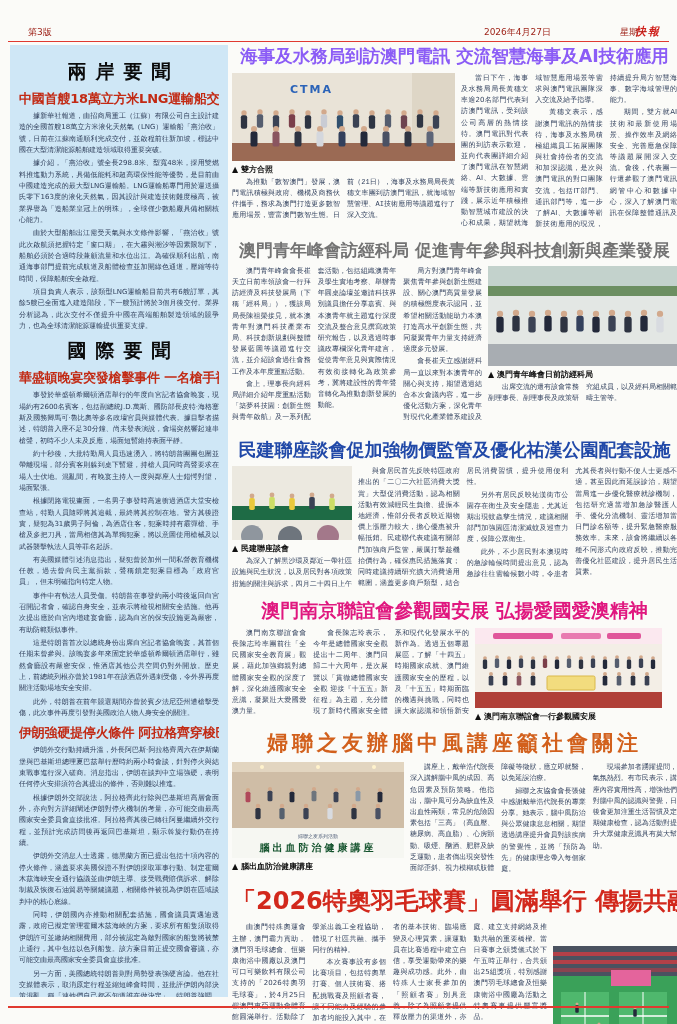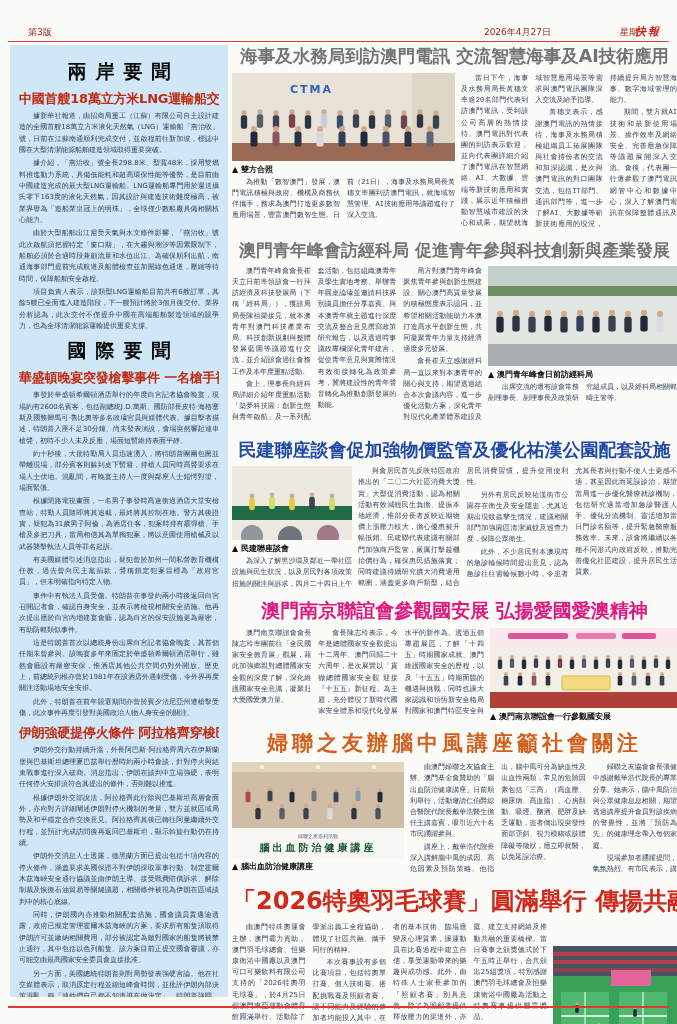--- a/index.html
+++ b/index.html
@@ -15,21 +15,21 @@
   .rule-bottom{position:absolute;left:8px;right:8px;top:1006px;border-top:2px solid #e03a30;}
   
   .leftcol{position:absolute;left:10px;top:45px;width:218px;height:952px;background:#cfe7f6;box-sizing:border-box;padding:8px 9px;overflow:hidden;}
   .sec-title{font-size:19px;font-weight:bold;color:#0b0b0b;text-align:center;letter-spacing:9px;text-indent:9px;margin:6px 0 5px;}
   .lh{font-size:13px;font-weight:bold;color:#c22a14;text-align:right;white-space:nowrap;letter-spacing:-0.2px;margin:5px 0 3px;overflow:hidden;}
   .leftcol p{font-size:7px;line-height:1.62;color:#31405c;text-align:justify;text-indent:2em;margin:0 0 2px;}
   
   .maincol{position:absolute;left:232px;top:45px;width:445px;}
   .art{margin-bottom:6px;}
   .art h1{margin:0 0 5px;text-align:center;font-weight:bold;white-space:nowrap;overflow:hidden;line-height:1.3;}
-  .h-a1{font-size:17.5px;color:#737373;}
+  .h-a1{font-size:17.5px;color:#8b5cf6;}
   .h-a2{font-size:17px;color:#737373;}
   .h-a3{font-size:18px;color:#2149a8;}
   .h-a4{font-size:19px;color:#e0177f;}
   .h-a5{font-size:21px;color:#d2601c;letter-spacing:4px;}
   .h-a6{font-size:24px;color:#d2281c;}
   .body-row{display:flex;gap:6px;}
   p.m{font-size:7px;line-height:1.6;color:#34435f;text-align:justify;text-indent:2em;margin:0 0 1px;}
   .cols2{column-count:2;column-gap:7px;overflow:hidden;}
   .cols3{column-count:3;column-gap:7px;overflow:hidden;}
   .cols4{column-count:4;column-gap:7px;overflow:hidden;}
@@ -76,21 +76,21 @@
       <p>約十秒後，大批特勤局人員迅速湧入，將特朗普團團包圍並帶離現場，部分賓客則躲到桌下暫避，持槍人員同時高聲要求在場人士伏地。混亂間，有晚宴主持人一度與鄰座人士錯愕對望，場面緊張。</p>
       <p>根據閉路電視畫面，一名男子事發時高速衝過酒店大堂安檢查站，特勤人員隨即將其追截，最終將其控制在地。警方其後證實，疑犯為31歲男子阿倫，為酒店住客，犯案時持有霰彈槍、手槍及多把刀具，當局相信其為單獨犯案，將以意圖使用槍械及以武器襲擊執法人員等罪名起訴。</p>
       <p>有美國媒體引述消息指出，疑犯曾於加州一間私營教育機構任教，過去曾向民主黨捐款，聲稱鎖定犯案目標為「政府官員」，但未明確指向特定人物。</p>
       <p>事件中有執法人員受傷。特朗普在事發約兩小時後返回白宮召開記者會，確認自身安全，並表示將檢視相關安全措施。他再次提出應於白宮內增建宴會廳，認為白宮的保安設施更為嚴密，有助防範類似事件。</p>
       <p>這是特朗普首次以總統身份出席白宮記者協會晚宴，其首個任期未曾參與。該晚宴多年來固定於華盛頓希爾頓酒店舉行，雖然會廳設有嚴密安保，惟酒店其他公共空間仍對外開放。歷史上，前總統列根亦曾於1981年在該酒店外遇刺受傷，令外界再度關注活動場地安全安排。</p>
       <p>此外，特朗普在前年競選期間亦曾於賓夕法尼亞州遭槍擊受傷，此次事件再度引發對美國政治人物人身安全的關注。</p>
     </div>
     <div>
       <div class="lh">伊朗強硬提停火條件 阿拉格齊穿梭巴基斯坦與阿曼斡旋局勢</div>
       <p>伊朗外交行動持續升溫，外長阿巴斯·阿拉格齊周六在伊斯蘭堡與巴基斯坦總理夏巴茲舉行歷時約兩小時會談，針對停火與結束戰事進行深入磋商。消息指出，伊朗在談判中立場強硬，表明任何停火安排須符合其提出的條件，否則難以推進。</p>
-      <p>根據伊朗外交部說法，阿拉格齊此行除與巴基斯坦高層會面外，亦向對方詳細闡述伊朗對停火機制的考量，雙方並就區域局勢及和平穩定合作交換意見。阿拉格齊其後已轉往阿曼繼續外交行程，並預計完成訪問後再返回巴基斯坦，顯示斡旋行動仍在持續。</p>
+      <p>根據伊朗外交部說法，阿拉格齊此行除與巴基斯坦高層會面外，亦向對方詳細闡述伊朗對停火機制的考量，亦可能交由最高國家安全委員會直接批准。阿拉格齊其後已轉往阿曼繼續外交行程，並預計完成訪問後再返回巴基斯坦，顯示斡旋行動仍在持續。</p>
       <p>伊朗外交消息人士透露，德黑蘭方面已提出包括十項內容的停火條件，涵蓋要求美國保證不對伊朗採取軍事行動、制定霍爾木茲海峽安全通行協議並由伊朗主導、接受戰費賠償訴求、解除制裁及恢復石油貿易等關鍵議題，相關條件被視為伊朗在區域談判中的核心底線。</p>
       <p>同時，伊朗國內亦推動相關配套措施，國會議員賈邁迪透露，政府已擬定管理霍爾木茲海峽的方案，要求所有船隻須取得伊朗許可並繳納相關費用，部分被認定為敵對國家的船隻將被禁止通行，其中包括以色列船隻。該方案目前正提交國會審議，亦可能交由最高國家安全委員會直接批准。</p>
       <p>另一方面，美國總統特朗普則對局勢發表強硬言論。他在社交媒體表示，取消原定行程並縮短峰會時間，並批評伊朗內部決策混亂，稱「連他們自己都不知道誰在做決定」。特朗普強調，若伊朗不肯談判，可直接以軍力襲擊，並稱美國「佔據優勢」。</p>
 
     </div>
   </div>
 
   <div class="maincol">
 
     <div class="art">
@@ -123,21 +123,21 @@
             <use href="#fig" transform="translate(132,56)" fill="#23293a"></use>
             <use href="#fig" transform="translate(154,56)" fill="#4a5164"></use>
             <use href="#fig" transform="translate(176,56)" fill="#2e3442"></use>
             <use href="#fig" transform="translate(198,56)" fill="#5d6578"></use>
           </svg>
           <div class="cap">▲ 雙方合照</div>
           <div class="cols2" style="height:54px;font-family:Liberation Mono, monospace;">
             <p class="m">為推動「數智澳門」發展，澳門電訊積極與政府、機構及商務伙伴攜手，務求為澳門打造更多數智應用場景，豐富澳門數智生態。日前（21日），海事及水務局局長黃穗文率團到訪澳門電訊，就海域智慧管理、AI技術應用等議題進行了深入交流。</p>
           </div>
         </div>
-        <div class="cols3" style="flex:1;height:160px;font-family:Liberation Mono, monospace;">
+        <div class="cols3" style="flex:1;height:160px;">
           <p class="m">當日下午，海事及水務局局長黃穗文率逾20名部門代表到訪澳門電訊，受到該公司高層的熱情接待。澳門電訊對代表團的到訪表示歡迎，並向代表團詳細介紹了澳門電訊在智慧網絡、AI、大數據、雲端等新技術應用和實踐，展示近年積極推動智慧城市建設的決心和成果，期望就海域智慧應用場景等需求與澳門電訊團隊深入交流及給予指導。</p>
           <p class="m">黃穗文表示，感謝澳門電訊的熱情接待，海事及水務局積極組織員工拓展團隊與社會持份者的交流和加深認識，是次與澳門電訊的對口團隊交流，包括IT部門、通訊部門等，進一步了解AI、大數據等嶄新技術應用的現況，持續提升局方智慧海事、數字海域管理的能力。</p>
           <p class="m">期間，雙方就AI技術和最新使用場景、操作效率及網絡安全、完善應急保障等議題展開深入交流。會後，代表團一行還參觀了澳門電訊網管中心和數據中心，深入了解澳門電訊在保障整體通訊及網絡安全的各項工作。</p>
 
         </div>
       </div>
     </div>
 
     <div class="art">
       <h1 class="h-a2">澳門青年峰會訪經科局 促進青年參與科技創新與產業發展</h1>
@@ -202,21 +202,21 @@
     </div>
 
     <div class="art">
       <h1 class="h-a4">澳門南京聯誼會參觀國安展 弘揚愛國愛澳精神</h1>
       <div class="body-row">
         <div class="cols3" style="flex:1;height:96px;">
           <p class="m">澳門南京聯誼會會長陳志玲率團前往「全民國家安全教育展」觀展，藉此加強鄉親對總體國家安全觀的深度了解，深化維護國家安全意識，凝聚壯大愛國愛澳力量。</p>
           <p class="m">會長陳志玲表示，今年是總體國家安全觀提出十二周年、澳門回歸二十六周年，是次展覽以「貫徹總體國家安全觀 迎接『十五五』新征程」為主題，充分體現了新時代國家安全體系和現代化發展水平的新作為。透過五個專題展區，了解「十四五」時期國家成就、澳門維護國家安全的歷程，以及「十五五」時期面臨的機遇與挑戰，同時也讓大家認識和領悟新安全格局對國家和澳門特區安全與發展的重要啟示和指導意義，促進「大安全」理念深入人心，推動澳門「一國兩制」事業高質量發展。</p>
 
         </div>
-        <div style="width:187px;flex:none;">
+        <div style="width:202px;flex:none;">
           <svg class="ph" width="187" height="80" viewBox="0 0 187 80">
             <rect width="187" height="80" fill="#f3eee6"></rect>
             <rect width="187" height="16" fill="#fbe8ef"></rect>
             <rect x="18" y="5" width="60" height="6" rx="2" fill="#e0559a"></rect>
             <rect x="86" y="5" width="40" height="6" rx="2" fill="#e87ab0"></rect>
             <rect x="132" y="5" width="34" height="6" rx="2" fill="#e0559a"></rect>
             <rect y="64" width="187" height="16" fill="#b04038"></rect>
             <use href="#fig" transform="translate(10,30) scale(0.62)" fill="#2e3442"></use>
             <use href="#fig" transform="translate(22,29) scale(0.62)" fill="#555d6e"></use>
             <use href="#fig" transform="translate(34,30) scale(0.62)" fill="#23293a"></use>
@@ -270,21 +270,20 @@
             <use href="#fig" transform="translate(98,44) scale(0.75)" fill="#d8dbe0"></use>
             <use href="#fig" transform="translate(122,44) scale(0.75)" fill="#2e3442"></use>
             <use href="#fig" transform="translate(146,44) scale(0.75)" fill="#4a5164"></use>
             <rect y="66" width="172" height="30" fill="#f6f7f2"></rect>
             <text x="86" y="76" font-size="5" fill="#51607a" text-anchor="middle">婦聯之友系列活動</text>
             <text x="86" y="89" font-size="10" font-weight="bold" fill="#14532d" text-anchor="middle" letter-spacing="3">腦出血防治健康講座</text>
           </svg>
           <div class="cap">▲ 腦出血防治健康講座</div>
         </div>
         <div class="cols3" style="flex:1;height:118px;">
-          <p class="m">由澳門婦聯之友協會主辦、澳門基金會贊助的「腦出血防治健康講座」日前順利舉行，活動邀請仁伯爵綜合醫院代院長戴華浩醫生擔任主講嘉賓，吸引近六十名市民踴躍參與。</p>
           <p class="m">講座上，戴華浩代院長深入講解腦中風的成因、高危因素及預防策略。他指出，腦中風可分為缺血性及出血性兩類，常見的危險因素包括「三高」（高血壓、糖尿病、高血脂）、心房顫動、吸煙、酗酒、肥胖及缺乏運動，患者倘出現突發性面部歪斜、視力模糊或肢體障礙等徵狀，應立即就醫，以免延誤治療。</p>
           <p class="m">婦聯之友協會會長張健中感謝戴華浩代院長的專業分享。她表示，腦中風防治與公眾健康息息相關，期望透過講座提升會員對該疾病的警覺性，並將「預防為先」的健康理念帶入每個家庭。</p>
           <p class="m">現場參加者踴躍提問，氣氛熱烈。有市民表示，講座內容實用性高，增強他們對腦中風的認識與警覺，日後會更加注重生活習慣及定期健康檢查，認為活動對提升大眾健康意識具有莫大幫助。</p>
         </div>
       </div>
     </div>
 
     <div class="art">
       <h1 class="h-a6">「2026特奧羽毛球賽」圓滿舉行 傳揚共融精神</h1>
       <div class="body-row">

